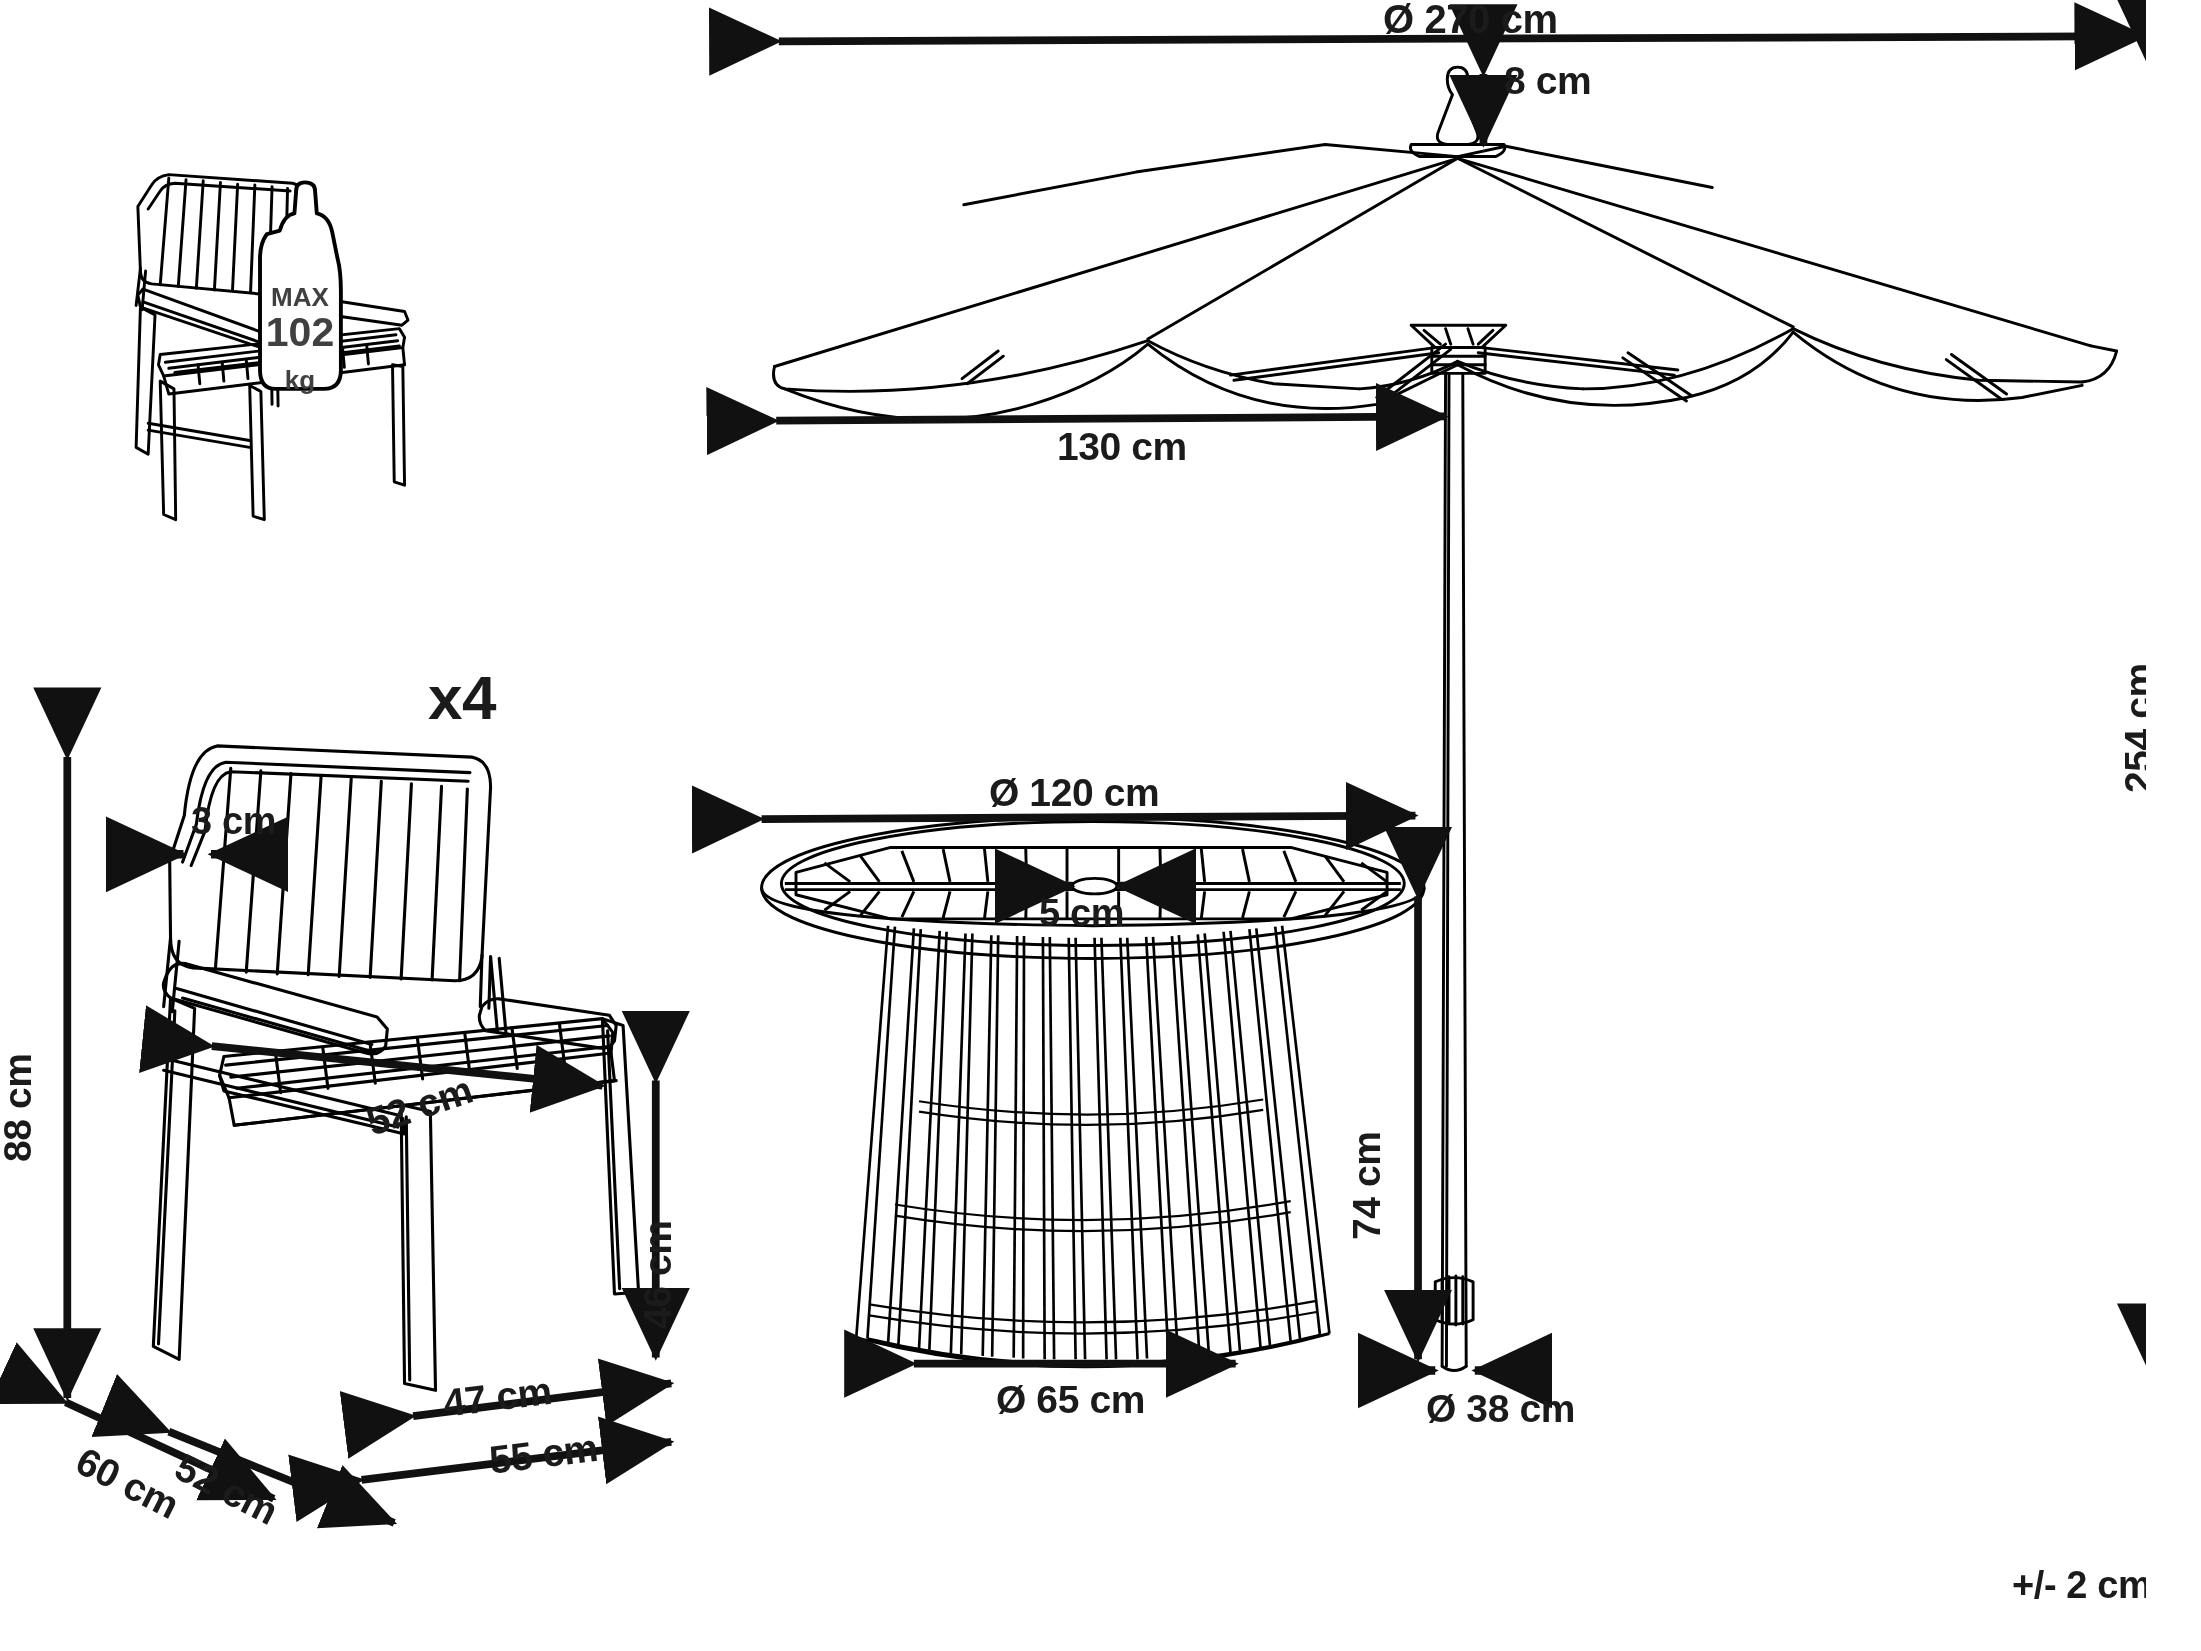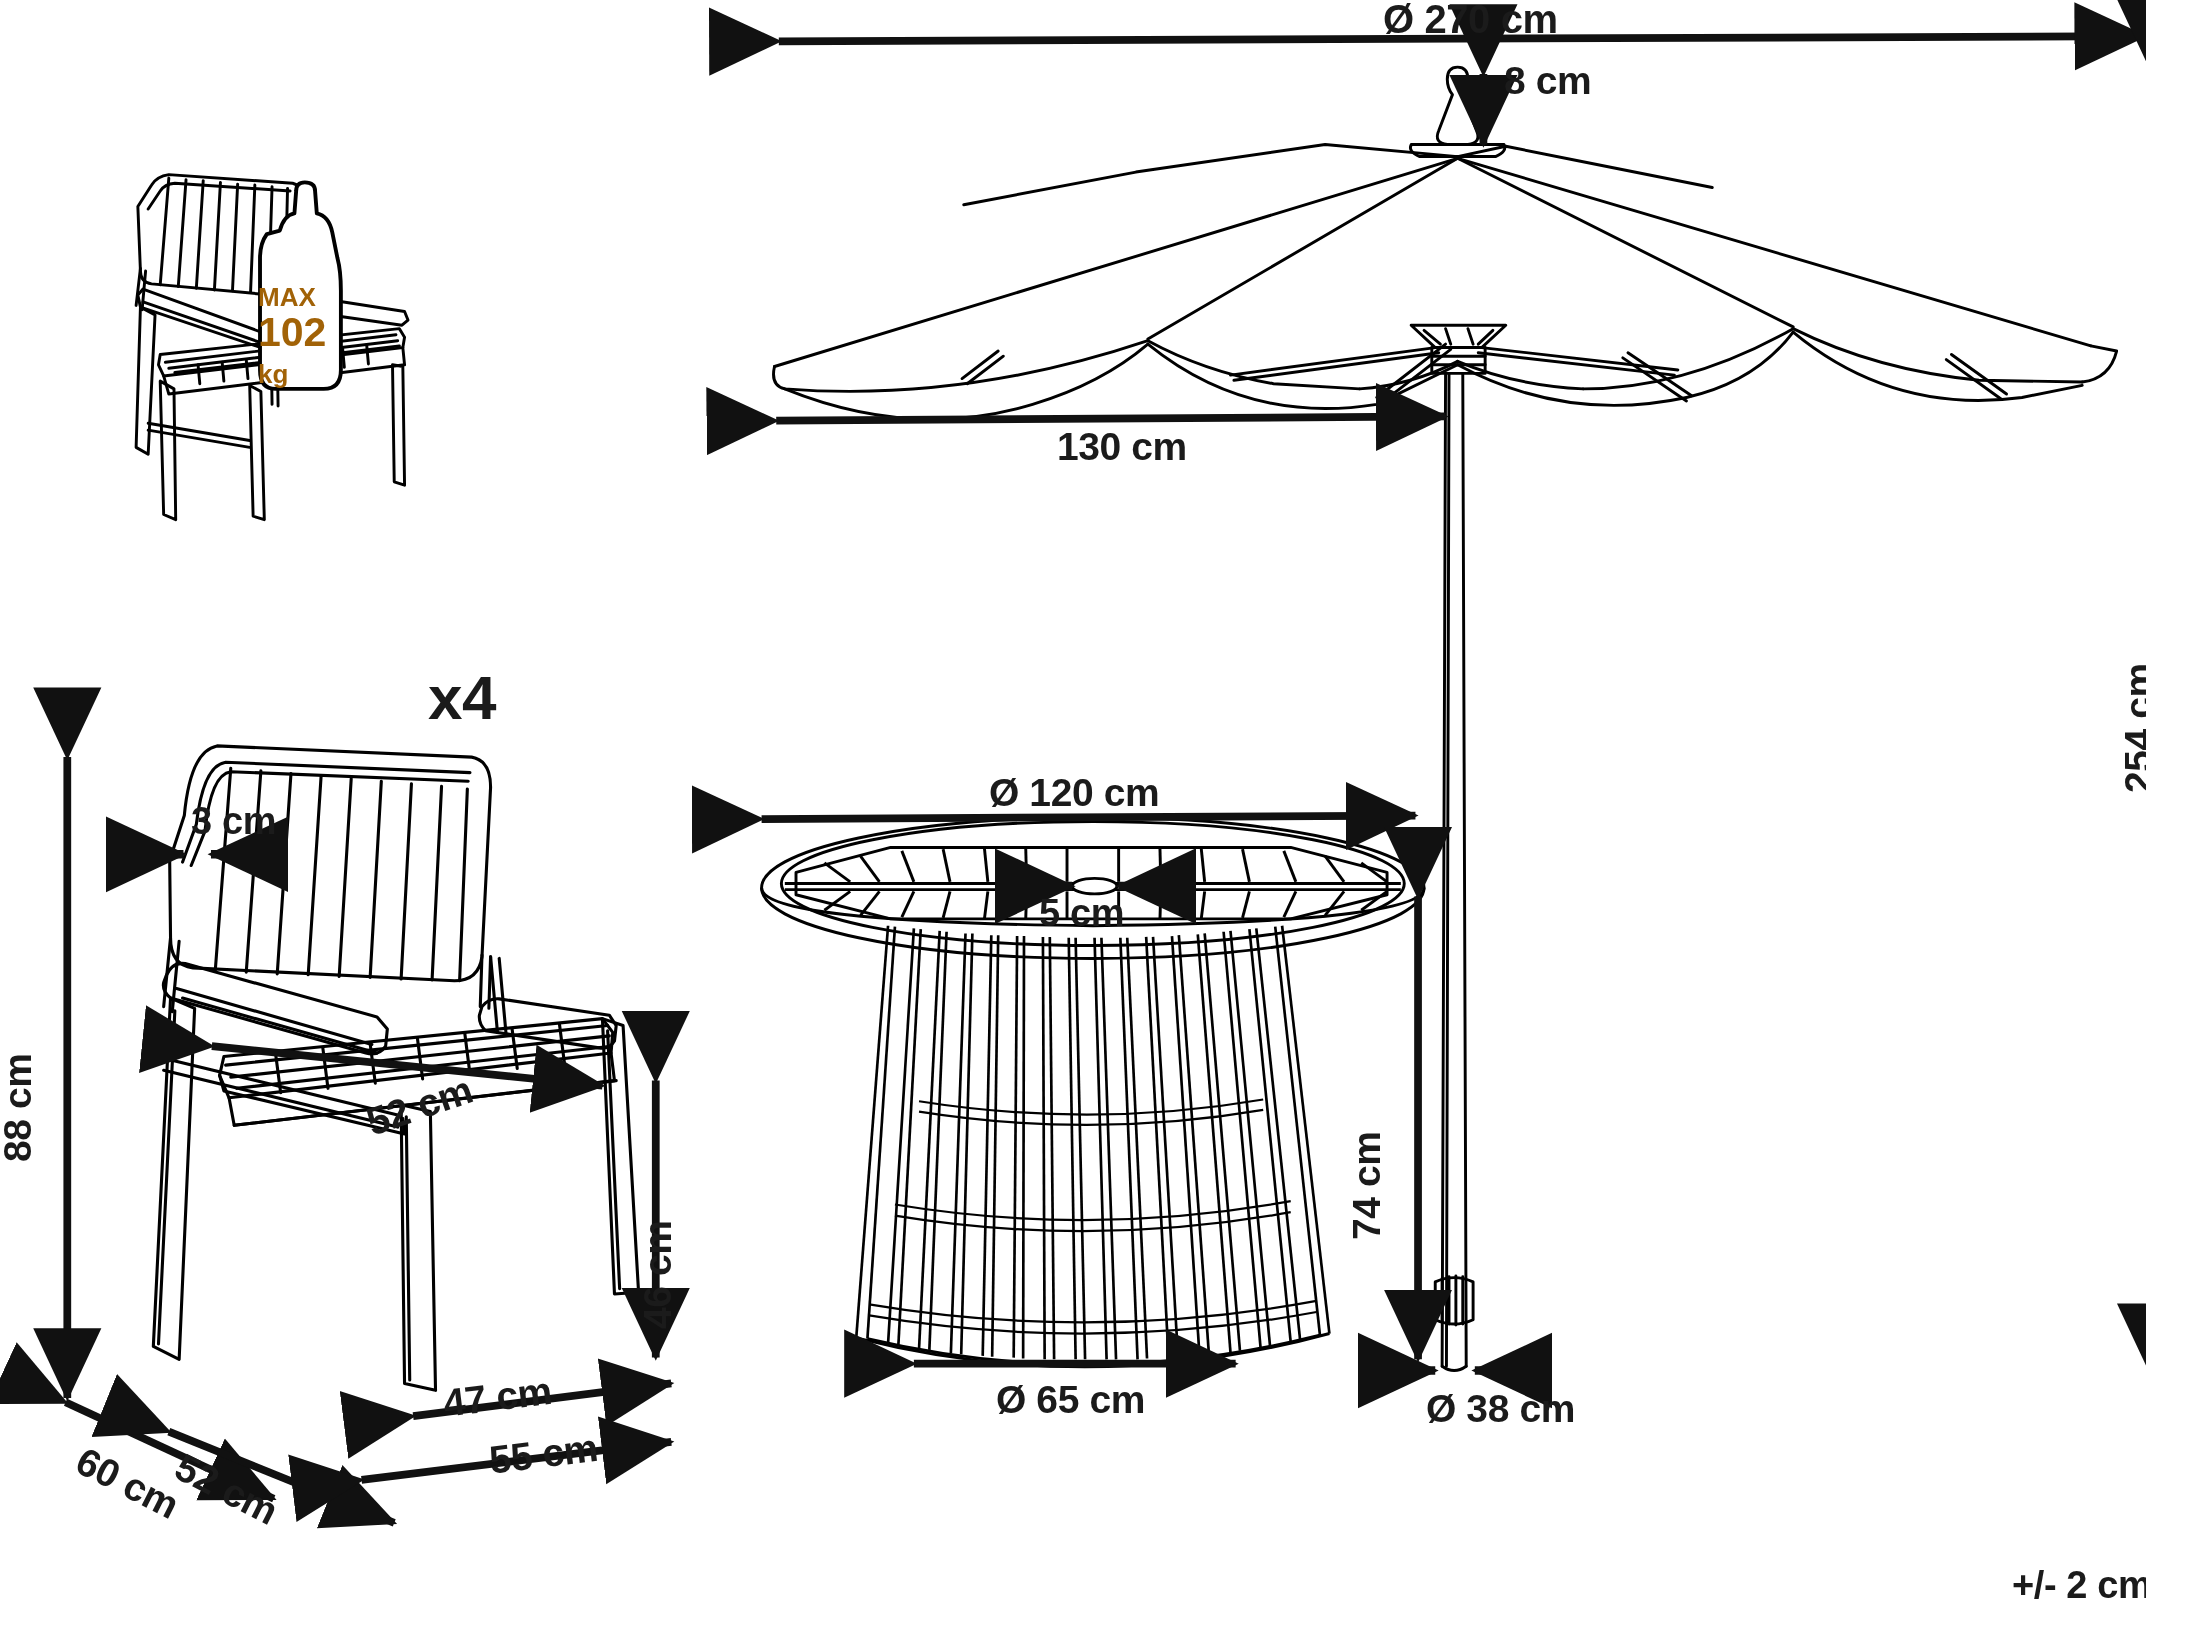--- a/index.html
+++ b/index.html
@@ -50,27 +50,28 @@
   .s-52  { font-size: 39px; }
   .s-52b { font-size: 39px; }
   .s-47  { font-size: 39px; }
   .s-55  { font-size: 39px; }
   .s-46  { font-size: 39px; }
   .s-3   { font-size: 38px; }
   .s-x4  { font-size: 62px; }
   .s-tol { font-size: 38px; }
   .maxlabel {
     position: absolute;
+    text-align: center;
     font-weight: bold;
-    color: #a16207;
+    color: #404040;
     line-height: 1.0;
   }
   .maxlabel .l1 { font-size: 26px; display:block; letter-spacing:0px;}
   .maxlabel .l2 { font-size: 41px; display:block; margin-top:1.7px;}
-  .maxlabel .l3 { font-size: 26px; display:block; margin-top:8px;}
+  .maxlabel .l3 { font-size: 26px; display:block; margin-top:14px;}
 </style>
 </head>
 <body>
 
 <div id="stage">
 
   <svg id="diagram" viewBox="0 0 2559 1919">
     <defs>
       <marker id="ah" markerWidth="9" markerHeight="9" refX="8.2" refY="4.5" orient="auto" markerUnits="strokeWidth">
         <path d="M0,0.4 L8.6,4.5 L0,8.6 Z" fill="#111"></path>

